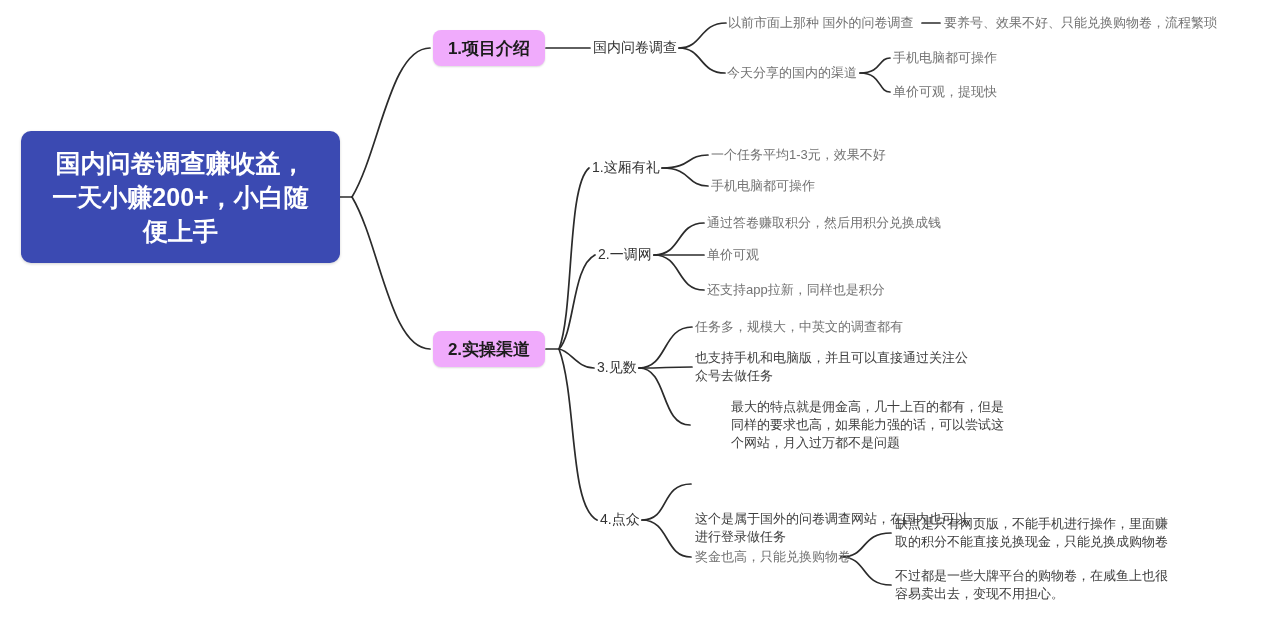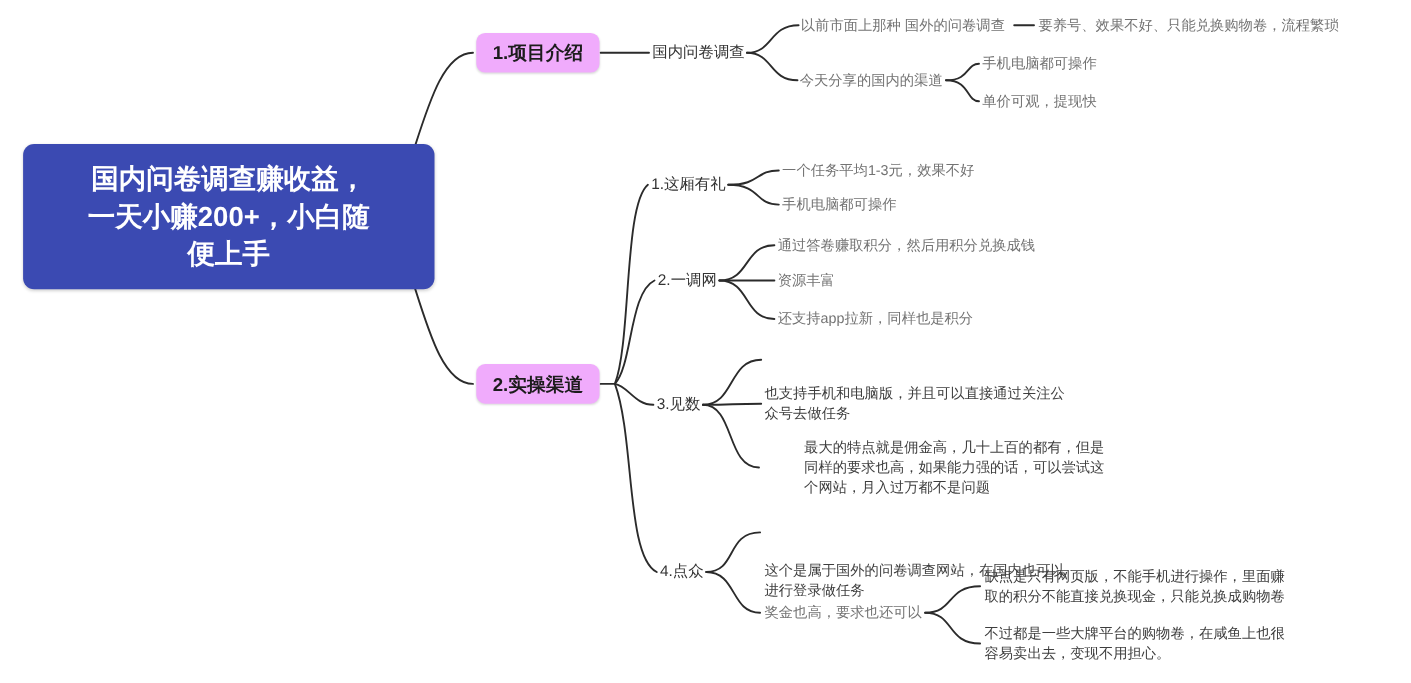--- a/index.html
+++ b/index.html
@@ -4,21 +4,21 @@
 <style>
   html,body{margin:0;padding:0;background:#fff;}
   #canvas{
     position:relative;width:1283px;height:621px;background:#ffffff;
     font-family:"Liberation Sans",sans-serif;overflow:hidden;
   }
   svg.edges{position:absolute;left:0;top:0;pointer-events:none;}
   .edge{fill:none;stroke:#2b2b2b;stroke-width:1.7;stroke-linecap:round;}
 
   .root-node{
-    position:absolute;left:21px;top:131px;width:374px;height:132px;
+    position:absolute;left:21px;top:131px;width:319px;height:132px;
     background:#3b4ab2;border-radius:10px;color:#ffffff;
     display:flex;flex-direction:column;align-items:center;justify-content:center;
     font-size:25px;font-weight:bold;line-height:34px;text-align:center;
     box-shadow:0 1px 3px rgba(0,0,0,.18);cursor:pointer;
   }
   .branch-node{
     position:absolute;width:112px;height:36px;background:#f0abfc;border-radius:8px;
     display:flex;align-items:center;justify-content:center;
     font-size:17px;font-weight:bold;color:#1c1c1c;
     box-shadow:0 1px 2px rgba(0,0,0,.14);cursor:pointer;
@@ -81,26 +81,27 @@
   <div class="lbl" style="left:893px;top:92px;">单价可观，提现快</div>
 
   <div class="branch-node" style="left:433px;top:331px;">2.实操渠道</div>
 
   <div class="lbl name" style="left:592px;top:168px;">1.这厢有礼</div>
   <div class="lbl" style="left:711px;top:155px;">一个任务平均1-3元，效果不好</div>
   <div class="lbl" style="left:711px;top:186px;">手机电脑都可操作</div>
 
   <div class="lbl name" style="left:598px;top:255px;">2.一调网</div>
   <div class="lbl" style="left:707px;top:223px;">通过答卷赚取积分，然后用积分兑换成钱</div>
-  <div class="lbl" style="left:707px;top:255px;">资源丰富</div>
+  <div class="lbl" style="left:707px;top:255px;">单价可观</div>
   <div class="lbl" style="left:707px;top:290px;">还支持app拉新，同样也是积分</div>
 
   <div class="lbl name" style="left:597px;top:368px;">3.见数</div>
+  <div class="lbl" style="left:695px;top:327px;">任务多，规模大，中英文的调查都有</div>
   <div class="blk" style="left:695px;top:349px;width:280px;">也支持手机和电脑版，并且可以直接通过关注公众号去做任务</div>
   <div class="blk" style="left:695px;top:398px;width:280px;margin-left:36px;">最大的特点就是佣金高，几十上百的都有，但是同样的要求也高，如果能力强的话，可以尝试这个网站，月入过万都不是问题</div>
 
   <div class="lbl name" style="left:600px;top:520px;">4.点众</div>
   <div class="blk" style="left:695px;top:466px;width:280px;margin-top:44px;">这个是属于国外的问卷调查网站，在国内也可以进行登录做任务</div>
-  <div class="lbl" style="left:695px;top:557px;">奖金也高，要求也还可以</div>
+  <div class="lbl" style="left:695px;top:557px;">奖金也高，只能兑换购物卷</div>
   <div class="blk" style="left:895px;top:515px;width:282px;">缺点是只有网页版，不能手机进行操作，里面赚取的积分不能直接兑换现金，只能兑换成购物卷</div>
   <div class="blk" style="left:895px;top:567px;width:282px;">不过都是一些大牌平台的购物卷，在咸鱼上也很容易卖出去，变现不用担心。</div>
 
 </div>
 
 </body></html>

